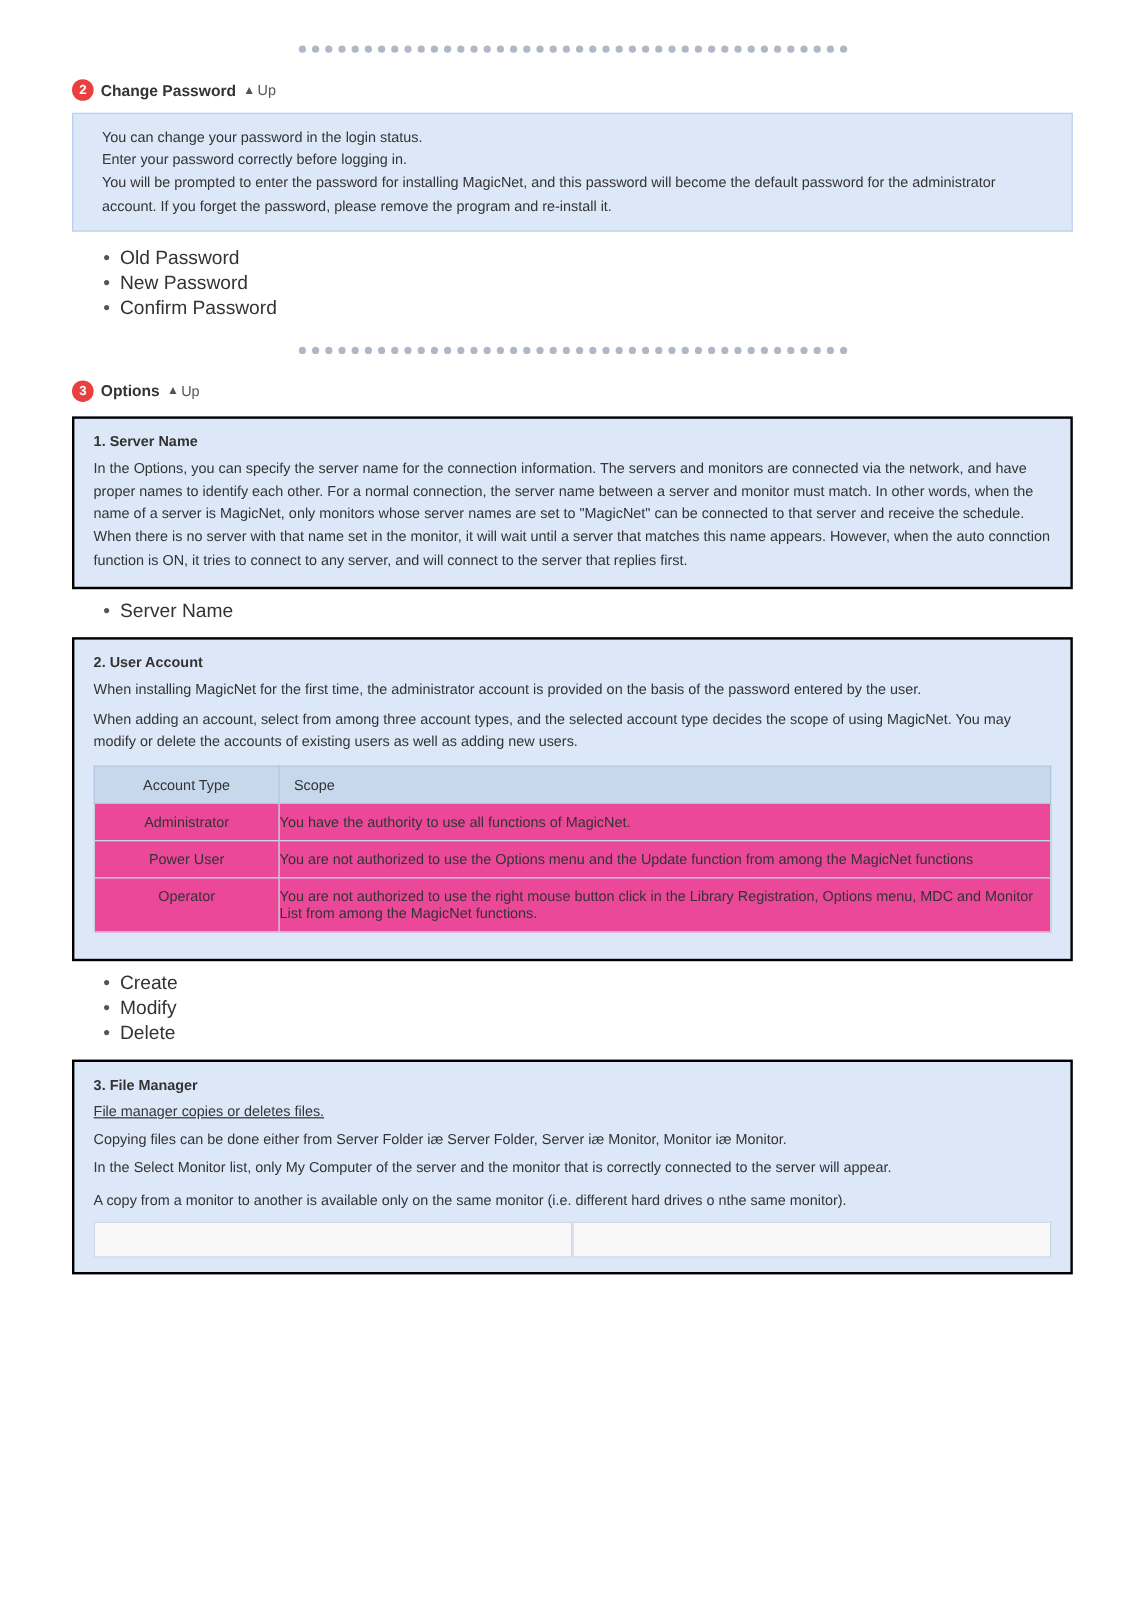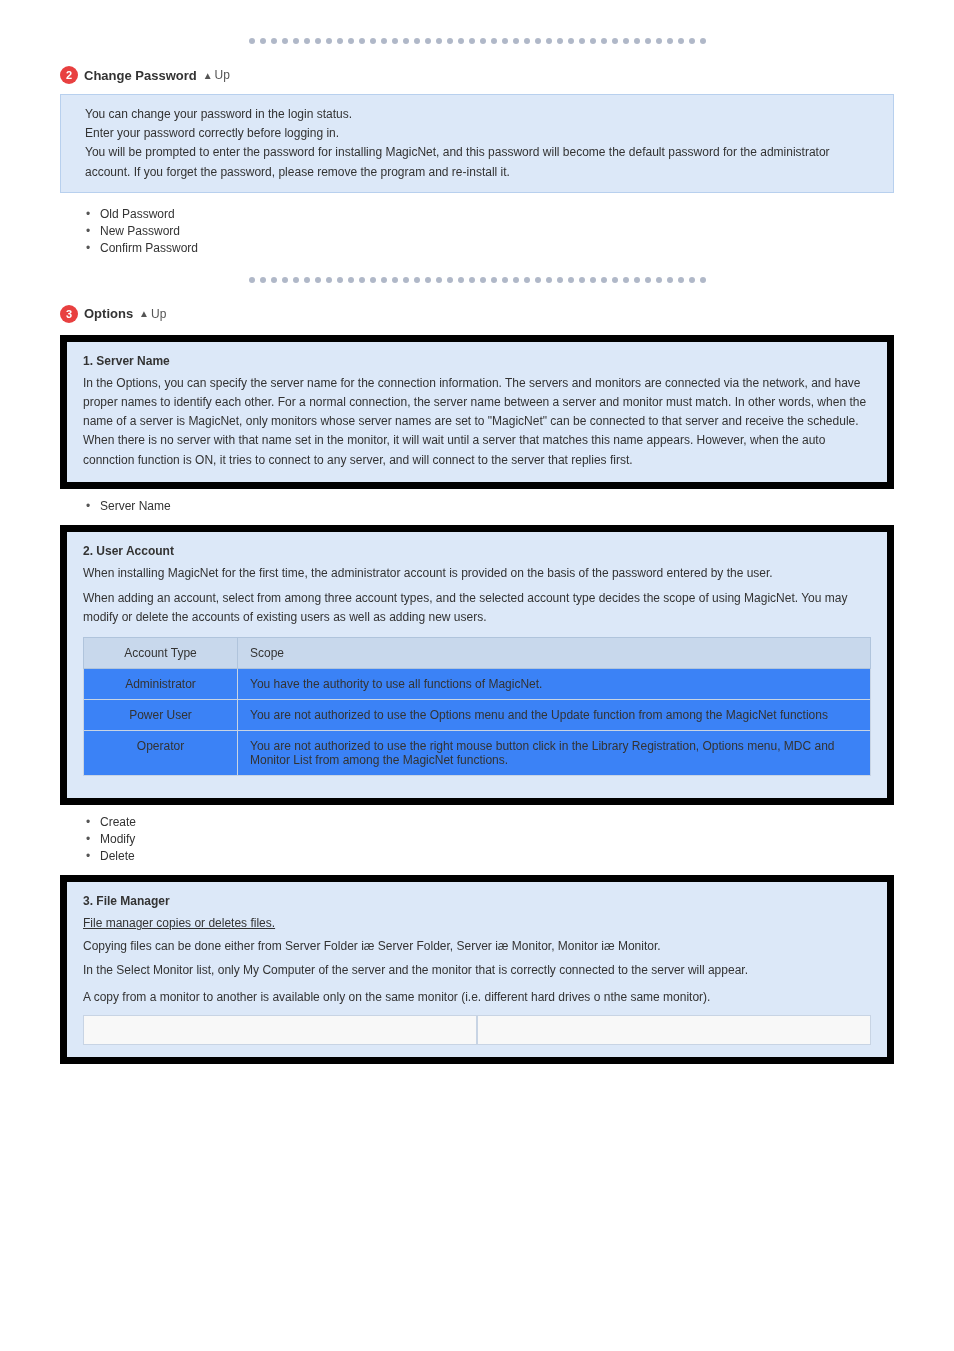--- a/index.html
+++ b/index.html
@@ -73,34 +73,34 @@
     }
     .bullet-list {
       list-style: none;
       padding-left: 10px;
       margin: 10px 0 10px 16px;
     }
     .bullet-list li {
       position: relative;
       padding-left: 14px;
       margin-bottom: 3px;
-      font-size: 12px;
+      font-size: 16px;
     }
     .bullet-list li::before {
       content: "•";
       position: absolute;
       left: 0;
       color: #555;
     }
     .section-block {
       margin-bottom: 22px;
     }
     .subsection-box {
       background: #dce8f8;
-      border: 7px solid #000000;
+      border: 2px solid #000000;
       padding: 12px 16px;
       margin-bottom: 10px;
       margin-top: 12px;
     }
     .subsection-title {
       font-weight: bold;
       font-size: 12px;
       margin-bottom: 6px;
     }
     .subsection-body {
@@ -115,24 +115,24 @@
       font-size: 12px;
     }
     .account-table th {
       background: #c8d8ec;
       font-weight: normal;
       padding: 8px 12px;
       border: 1px solid #b0c4dc;
       text-align: left;
     }
     .account-table td {
-      padding: 8px 12px;
+      padding: 8px 0;
       border: 1px solid #c8d4e4;
       vertical-align: top;
-      background: #3b82f6;
+      background: #ec4899;
     }
     .account-table .col-type {
       width: 154px;
       text-align: center;
       font-weight: normal;
     }
     .file-manager-grid {
       display: grid;
       grid-template-columns: 1fr 1fr;
       gap: 0;

